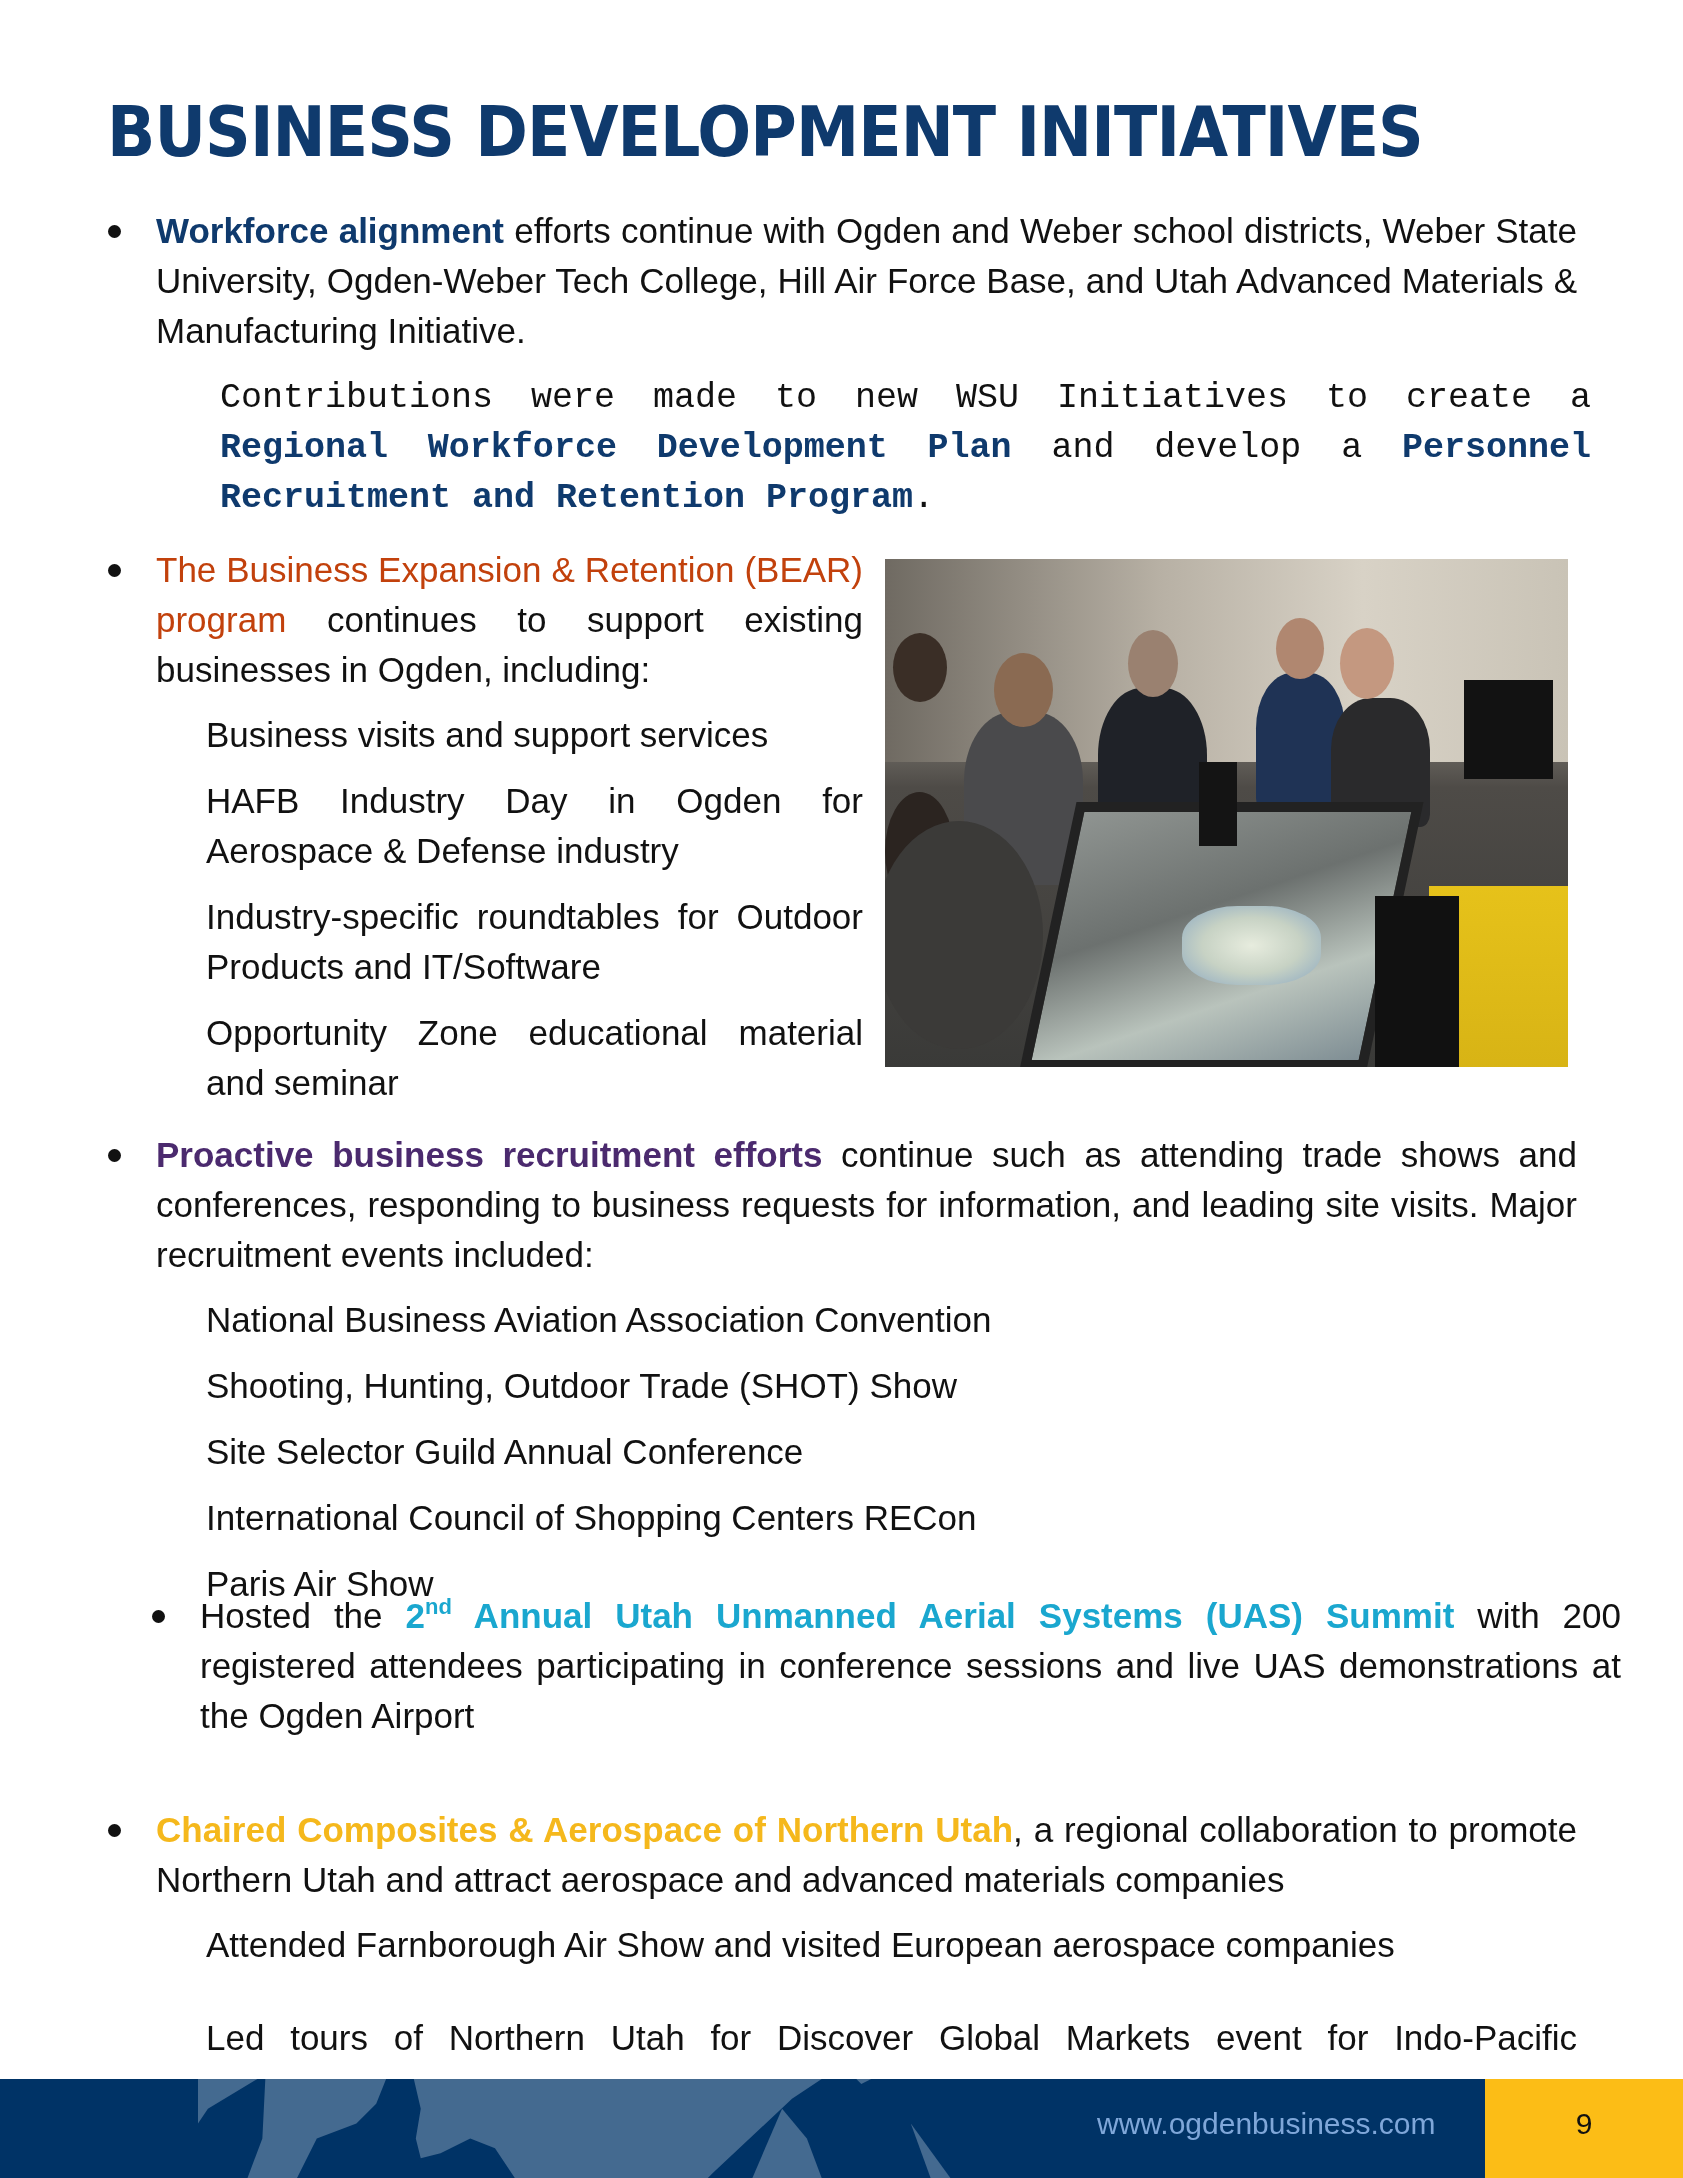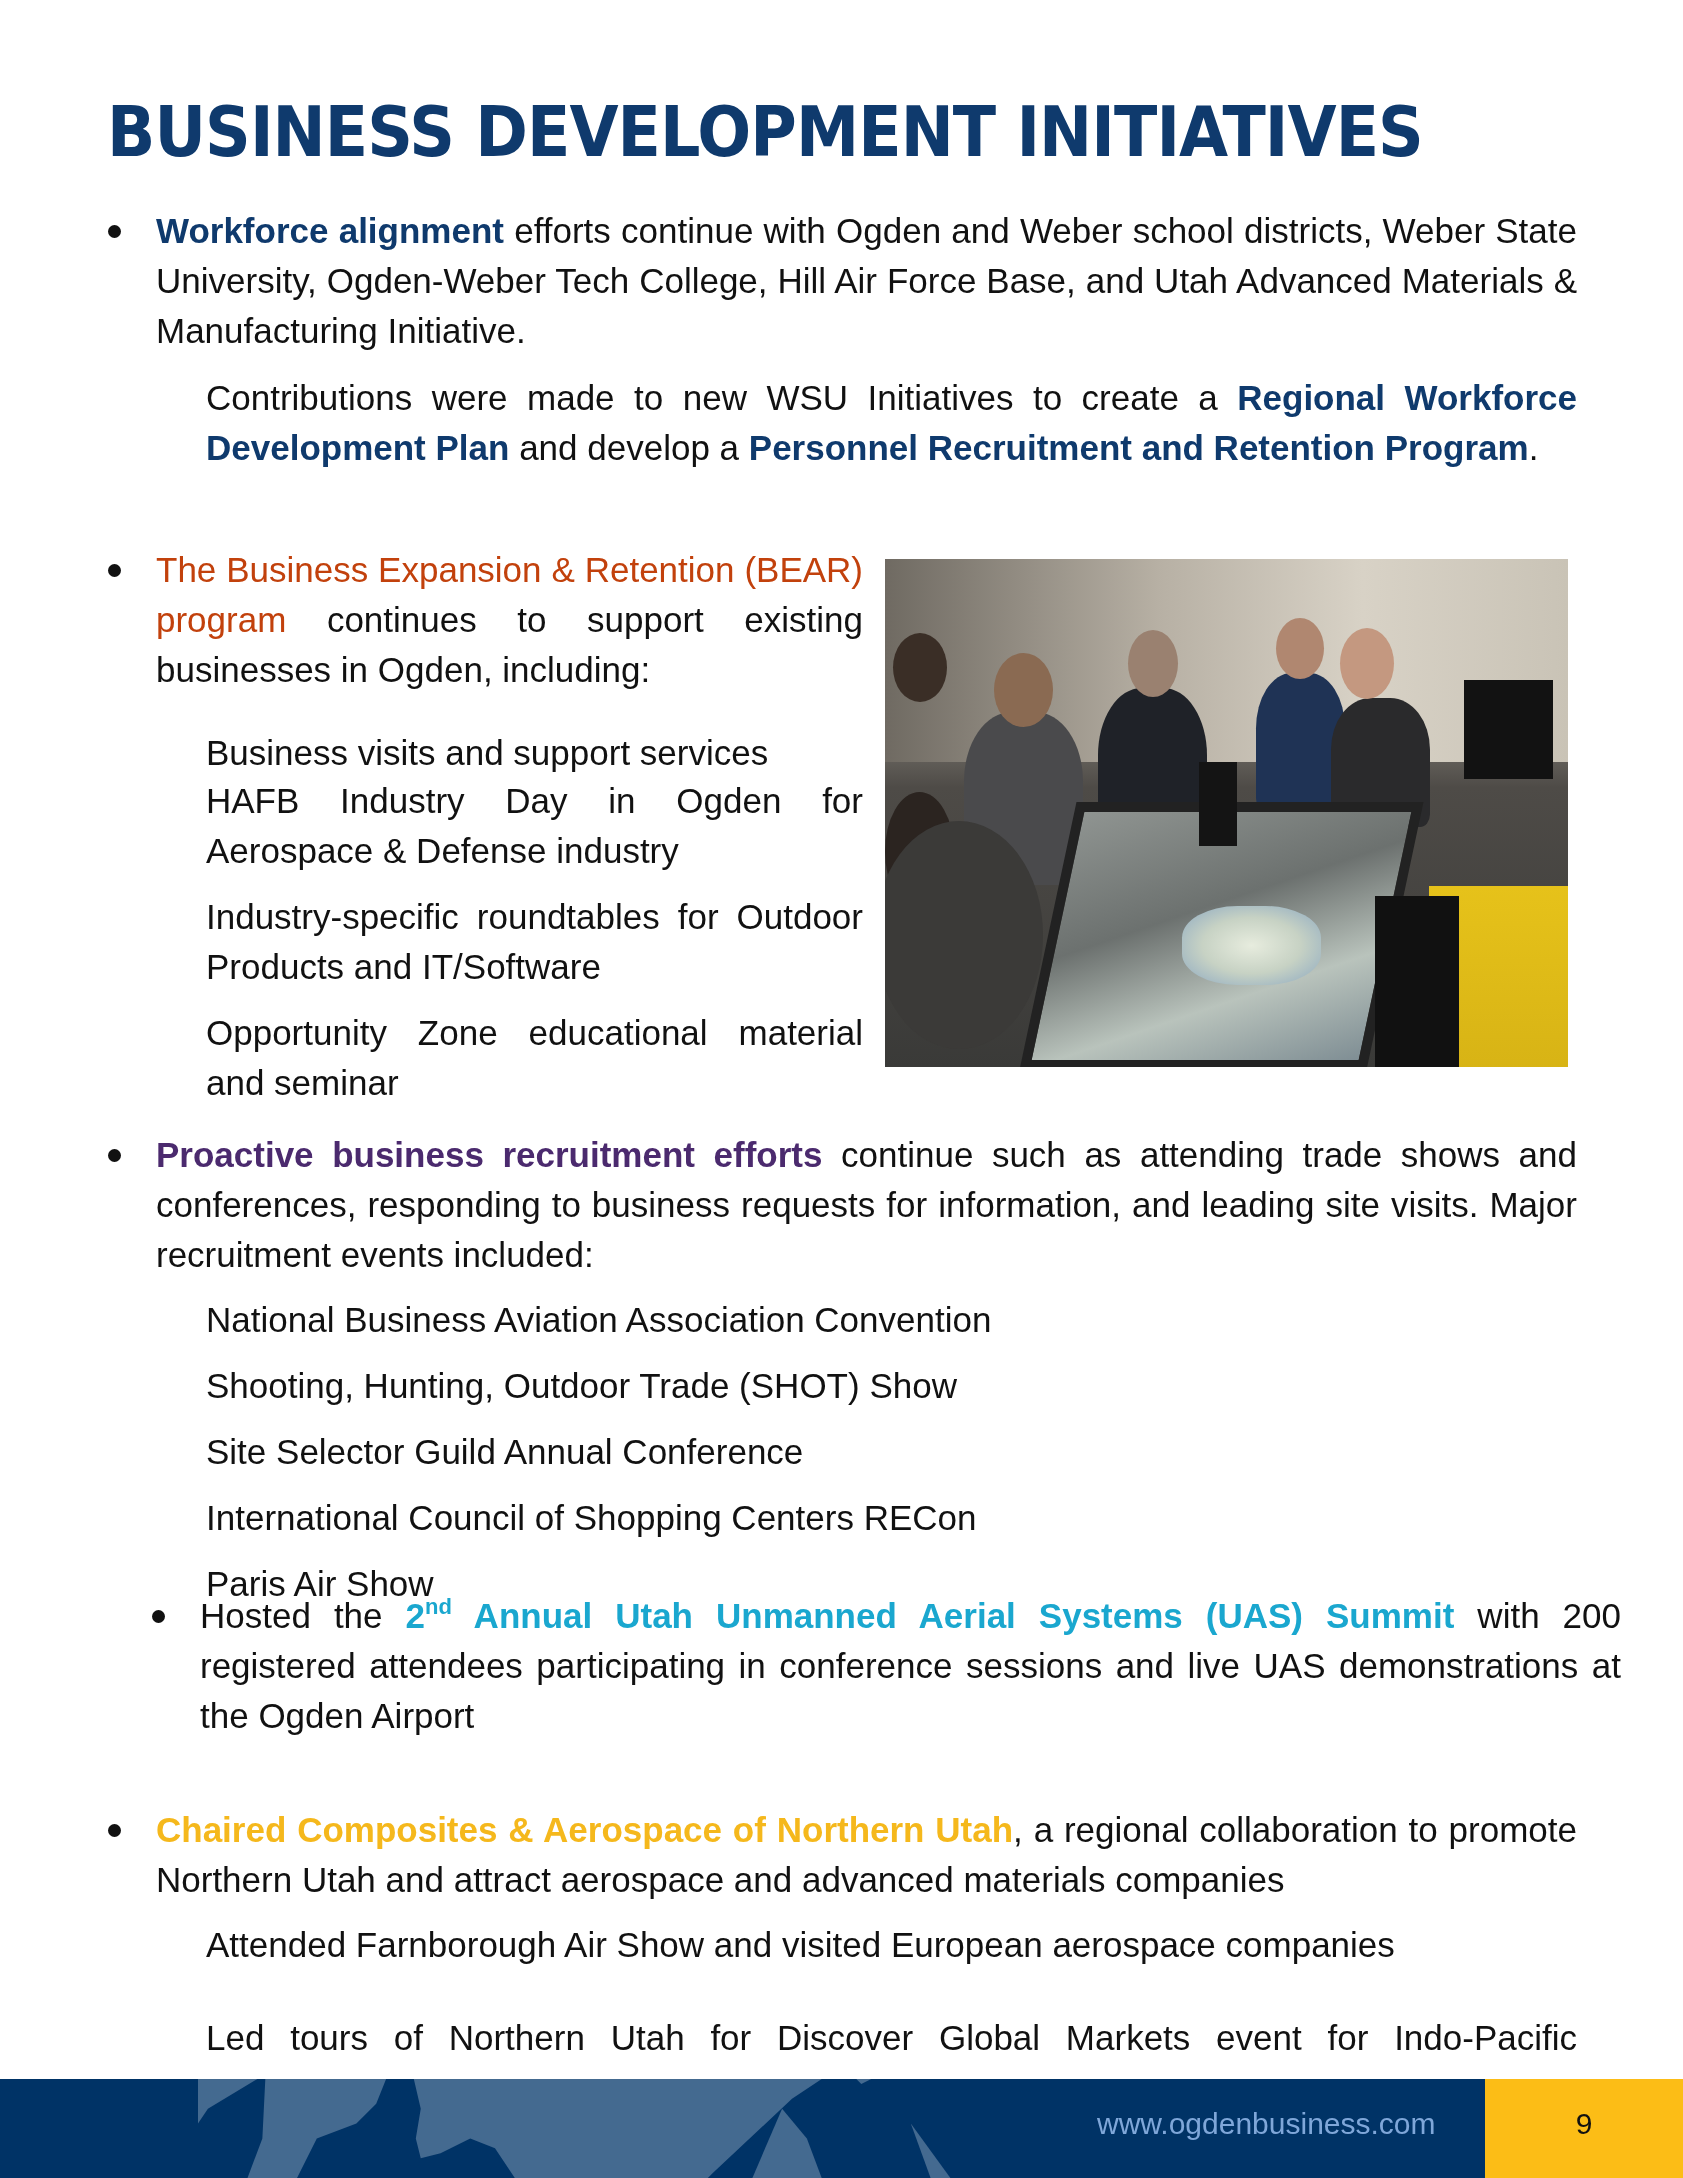--- a/index.html
+++ b/index.html
@@ -12,21 +12,21 @@
   .title {
     position: absolute; left: 107px; top: 91px;
     font-family: "DejaVu Sans", sans-serif;
     font-weight: bold; font-size: 69px; letter-spacing: -1px;
     color: #0f3a6d; margin: 0; line-height: 83px;
     transform: scaleX(0.92); transform-origin: left center;
     white-space: nowrap;
   }
   .block { position: absolute; font-size: 35px; line-height: 50px; }
   .bullet { left: 156px; }
-  .sub { left: 206px; }
+  .sub { left: 220px; font-family: Liberation Mono, monospace; }
   .justify { text-align: justify; text-align-last: left; }
   .bul-dot {
     position: absolute; left: -48px; top: 19px;
     width: 13px; height: 13px; border-radius: 50%; background: #111;
   }
   .navy { color: #0f3a6d; font-weight: bold; }
   .blackb { color: #c2410c; font-weight: normal; margin-top: 40px; }
   .purple { color: #4b2a6e; font-weight: bold; }
   .cyan { color: #1aa7cf; font-weight: bold; }
   .gold { color: #f5b81c; font-weight: bold; }
@@ -81,21 +81,21 @@
   <span class="navy">Workforce alignment</span><span> efforts continue with Ogden and Weber school districts, Weber State University, Ogden-Weber Tech College, Hill Air Force Base, and Utah Advanced Materials &amp; Manufacturing Initiative.</span>
 </div>
 <div class="block sub justify" style="top:373px; width:1371px;">
   <span>Contributions were made to new WSU Initiatives to create a </span><span class="navy">Regional Workforce Development Plan</span><span> and develop a </span><span class="navy">Personnel Recruitment and Retention Program</span><span>.</span>
 </div>
 
 <div class="block bullet justify" style="top:545px; width:707px;">
   <span class="bul-dot"></span>
   <span class="blackb">The Business Expansion &amp; Retention (BEAR) program</span><span> continues to support existing businesses in Ogden, including:</span>
 </div>
-<div class="sub-item justify" style="top:728px; width:657px;">Business visits and support services</div>
+<div class="sub-item justify" style="top:710px; width:657px;">Business visits and support services</div>
 <div class="sub-item justify" style="top:776px; width:657px;">HAFB Industry Day in Ogden for Aerospace &amp; Defense industry</div>
 <div class="sub-item justify" style="top:892px; width:657px;">Industry-specific roundtables for Outdoor Products and IT/Software</div>
 <div class="sub-item justify" style="top:1008px; width:657px;">Opportunity Zone educational material and seminar</div>
 
 <div class="photo">
   <div class="bg-room"></div>
   <div class="monitor"></div>
   <div class="head" style="left:8px; top:74px; width:54px; height:69px; background:#3a2e26;"></div>
   <div class="head" style="left:79px; top:153px; width:119px; height:173px; background:#4a4a4c; border-radius:40% 40% 10% 10%;"></div>
   <div class="head" style="left:109px; top:94px; width:59px; height:74px; background:#8a6a52;"></div>

